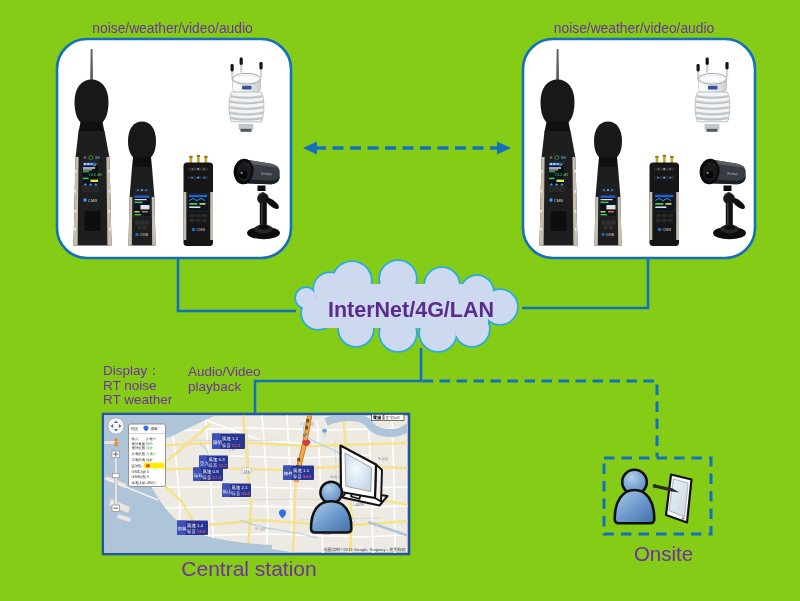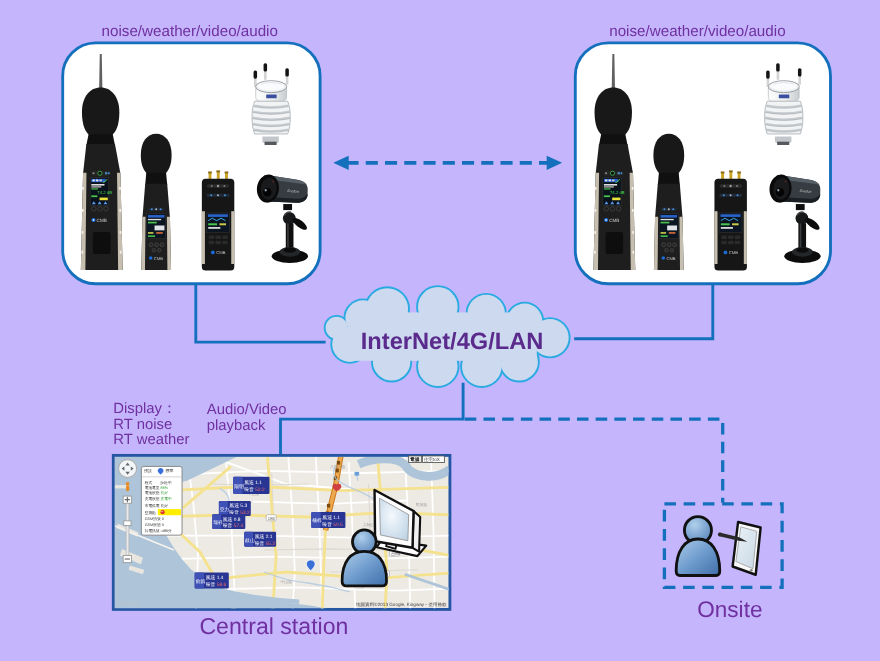--- a/index.html
+++ b/index.html
@@ -1,16 +1,16 @@
 <!DOCTYPE html>
 <html><head>
 <meta charset="utf-8">
 <style>
   html,body{margin:0;padding:0;background:#ffffff;}
-  #stage{position:relative;width:800px;height:601px;background:#c4b5fd;overflow:hidden;
+  #stage{position:relative;width:800px;height:601px;background:#84cc16;overflow:hidden;
          font-family:"Liberation Sans",sans-serif;}
 </style>
 </head>
 <body>
 <div id="stage">
 <svg width="800" height="601" viewBox="0 0 800 601">
 <defs>
   <linearGradient id="pgrad" x1="0" y1="0" x2="1" y2="1">
     <stop offset="0" stop-color="#aecdea"></stop>
     <stop offset="0.5" stop-color="#6f9cce"></stop>

